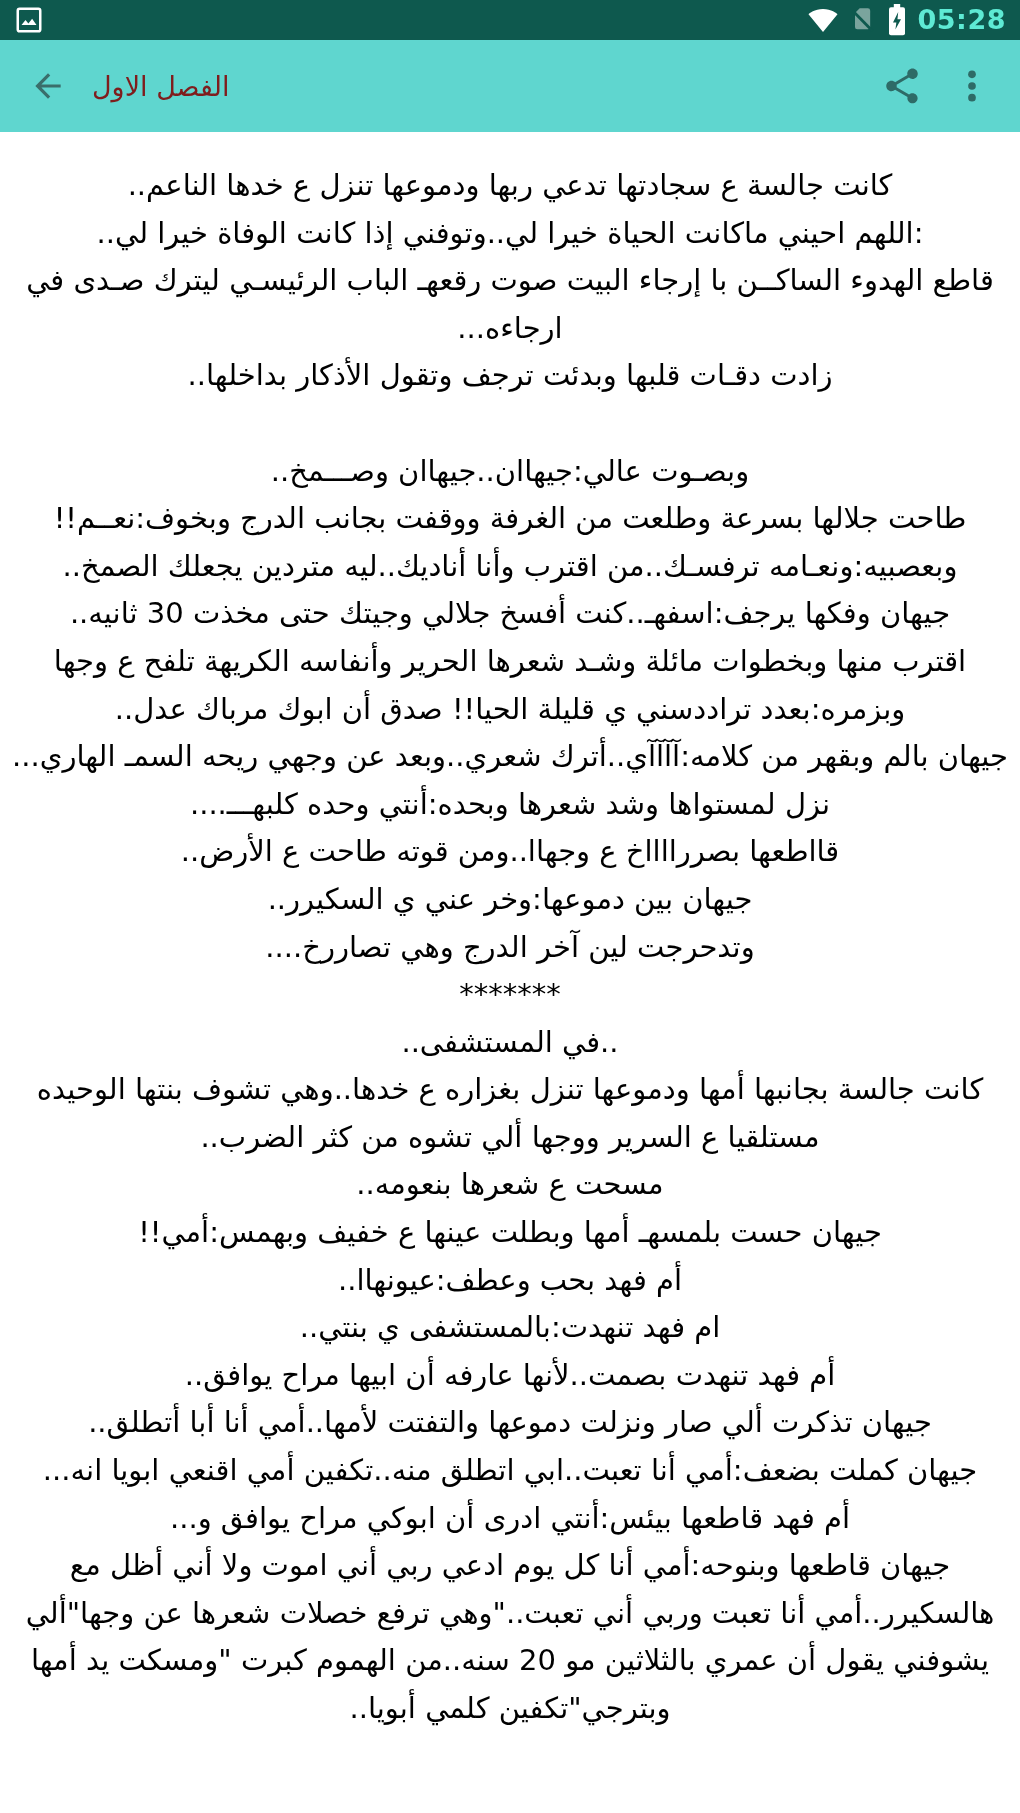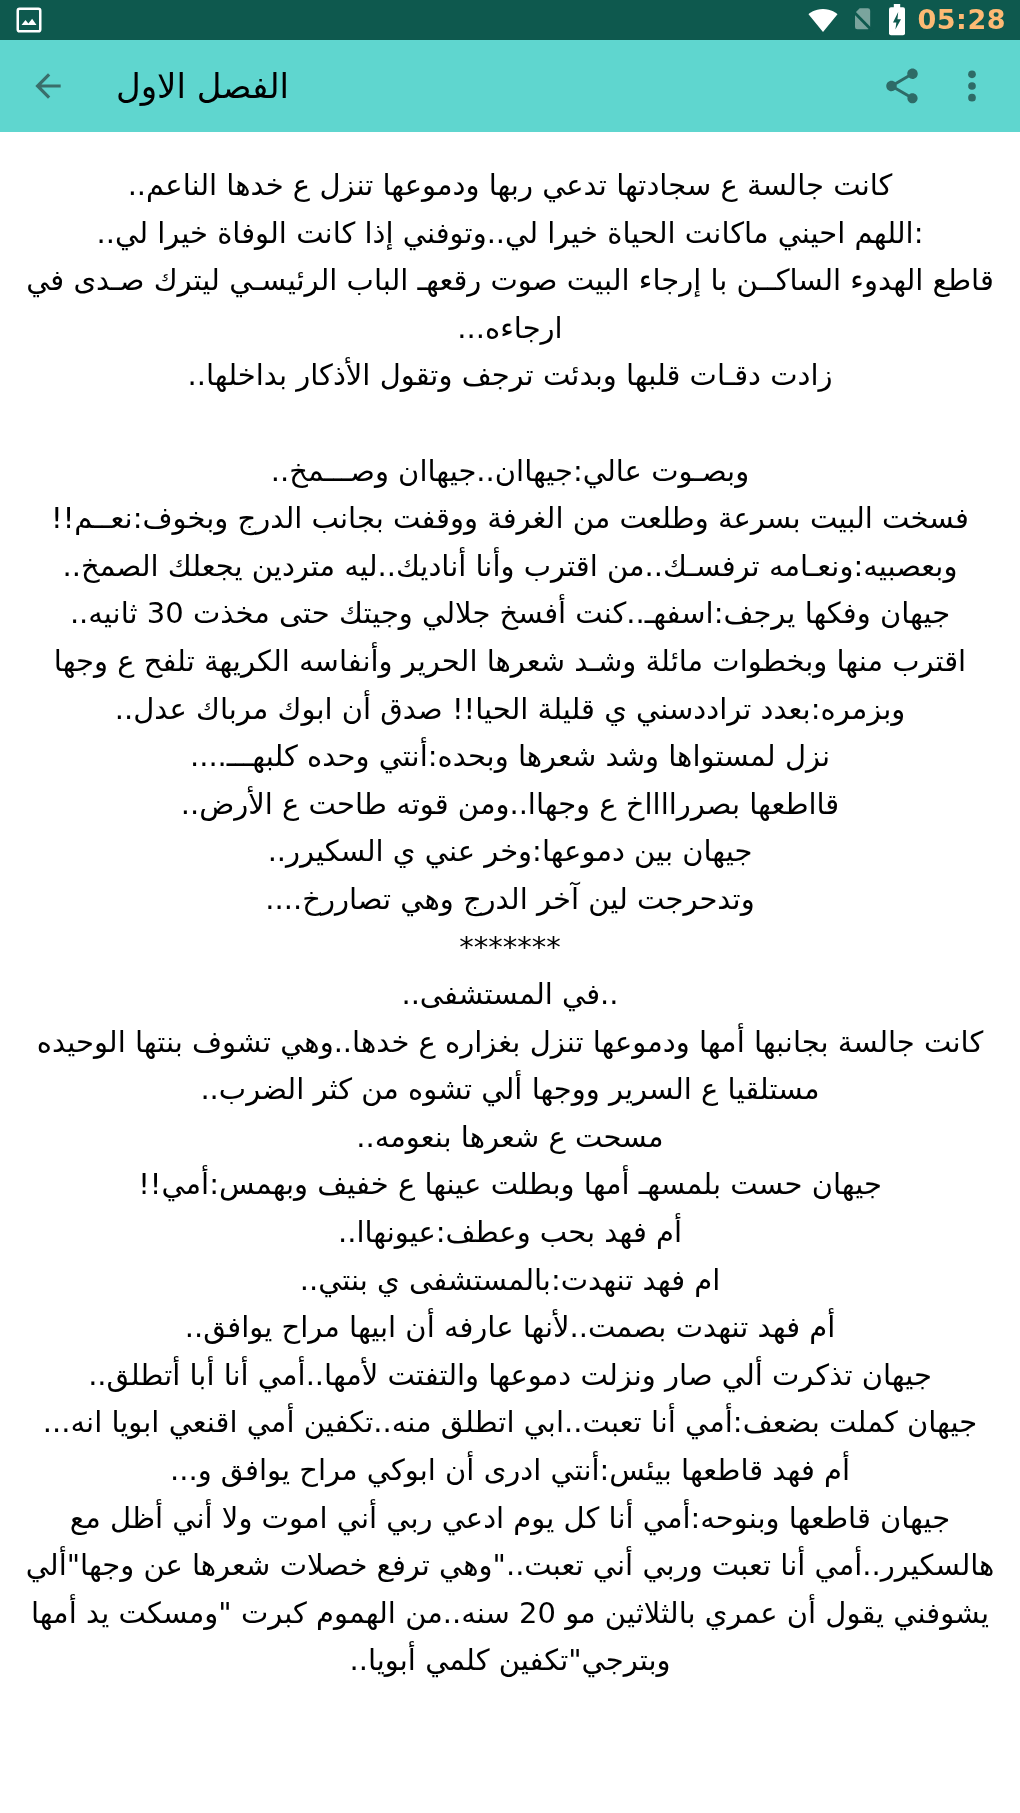--- a/index.html
+++ b/index.html
@@ -16,21 +16,21 @@
     background:#0E594E;
     display:flex;
     align-items:center;
     justify-content:space-between;
     padding:0 14px;
     box-sizing:border-box;
   }
   .sb-left{display:flex;align-items:center;}
   .sb-right{display:flex;align-items:center;gap:10px;}
   .sb-time{
-    color:#fdba74;
+    color:#5eead4;
     font-size:27px;
     font-weight:600;
     letter-spacing:0.5px;
     line-height:40px;
   }
   .sb-icon{display:block;}
   
   .app-bar{
     height:92px;
     background:#5FD6CF;
@@ -38,23 +38,23 @@
     align-items:center;
     padding:0 22px 0 26px;
     box-sizing:border-box;
   }
   .back-btn{
     width:44px;height:44px;
     display:flex;align-items:center;justify-content:center;
     background:none;border:none;padding:0;cursor:pointer;
   }
   .app-title{
-    font-size:34px;
-    color:#000000;
-    margin-left:46px;
+    font-size:27px;
+    color:#7f1d1d;
+    margin-left:22px;
     direction:rtl;
     white-space:nowrap;
   }
   .app-bar-spacer{flex:1;}
   .icon-btn{
     width:52px;height:52px;
     display:flex;align-items:center;justify-content:center;
     background:none;border:none;padding:0;cursor:pointer;
   }
   .icon-btn + .icon-btn{margin-left:18px;}
@@ -119,24 +119,25 @@
   </button>
 </div>
 
 <div class="content">
   <div class="line">كانت جالسة ع سجادتها تدعي ربها ودموعها تنزل ع خدها الناعم..</div>
   <div class="line">:اللهم احيني ماكانت الحياة خيرا لي..وتوفني إذا كانت الوفاة خيرا لي..</div>
   <div class="line">قاطع الهدوء الساكــن با إرجاء البيت صوت رقعهـ الباب الرئيسـي ليترك صـدى في ارجاءه...</div>
   <div class="line">زادت دقـات قلبها وبدئت ترجف وتقول الأذكار بداخلها..</div>
   <div class="line"></div>
   <div class="line">وبصـوت عالي:جيهاان..جيهاان وصـــمخ..</div>
-  <div class="line">فسخت البيت بسرعة وطلعت من الغرفة ووقفت بجانب الدرج وبخوف:نعــم!!</div>
+  <div class="line">طاحت جلالها بسرعة وطلعت من الغرفة ووقفت بجانب الدرج وبخوف:نعــم!!</div>
   <div class="line">وبعصبيه:ونعـامه ترفسـك..من اقترب وأنا أناديك..ليه متردين يجعلك الصمخ..</div>
   <div class="line">جيهان وفكها يرجف:اسفهـ..كنت أفسخ جلالي وجيتك حتى مخذت 30 ثانيه..</div>
   <div class="line">اقترب منها وبخطوات مائلة وشـد شعرها الحرير وأنفاسه الكريهة تلفح ع وجها وبزمره:بعدد تراددسني ي قليلة الحيا!! صدق أن ابوك مرباك عدل..</div>
+  <div class="line">جيهان بالم وبقهر من كلامه:آآآآي..أترك شعري..وبعد عن وجهي ريحه السمـ الهاري...</div>
   <div class="line">نزل لمستواها وشد شعرها وبحده:أنتي وحده كلبهـــ....</div>
   <div class="line">قااطعها بصررااااخ ع وجهاا..ومن قوته طاحت ع الأرض..</div>
   <div class="line">جيهان بين دموعها:وخر عني ي السكيرر..</div>
   <div class="line">وتدحرجت لين آخر الدرج وهي تصاررخ....</div>
   <div class="line">*******</div>
   <div class="line">..في المستشفى..</div>
   <div class="line">كانت جالسة بجانبها أمها ودموعها تنزل بغزاره ع خدها..وهي تشوف بنتها الوحيده مستلقيا ع السرير ووجها ألي تشوه من كثر الضرب..</div>
   <div class="line">مسحت ع شعرها بنعومه..</div>
   <div class="line">جيهان حست بلمسهـ أمها وبطلت عينها ع خفيف وبهمس:أمي!!</div>
   <div class="line">أم فهد بحب وعطف:عيونهاا..</div>

